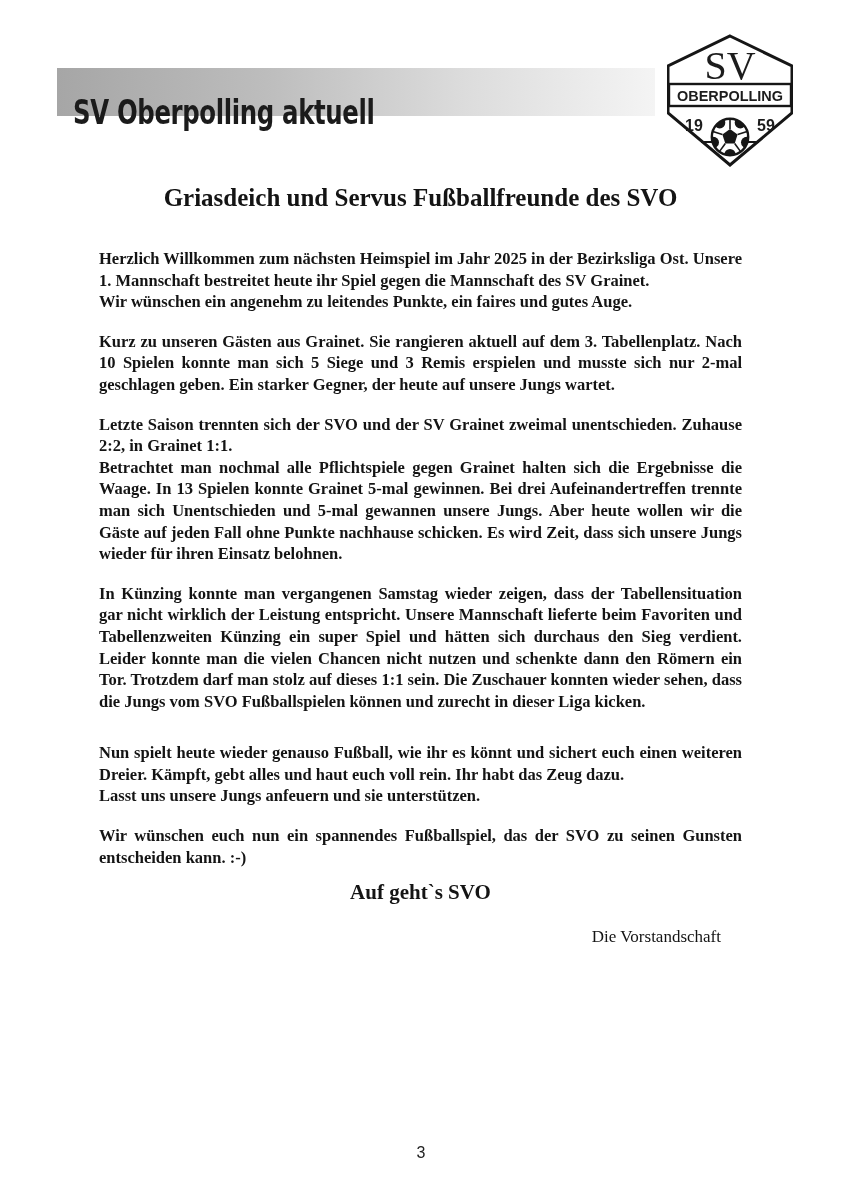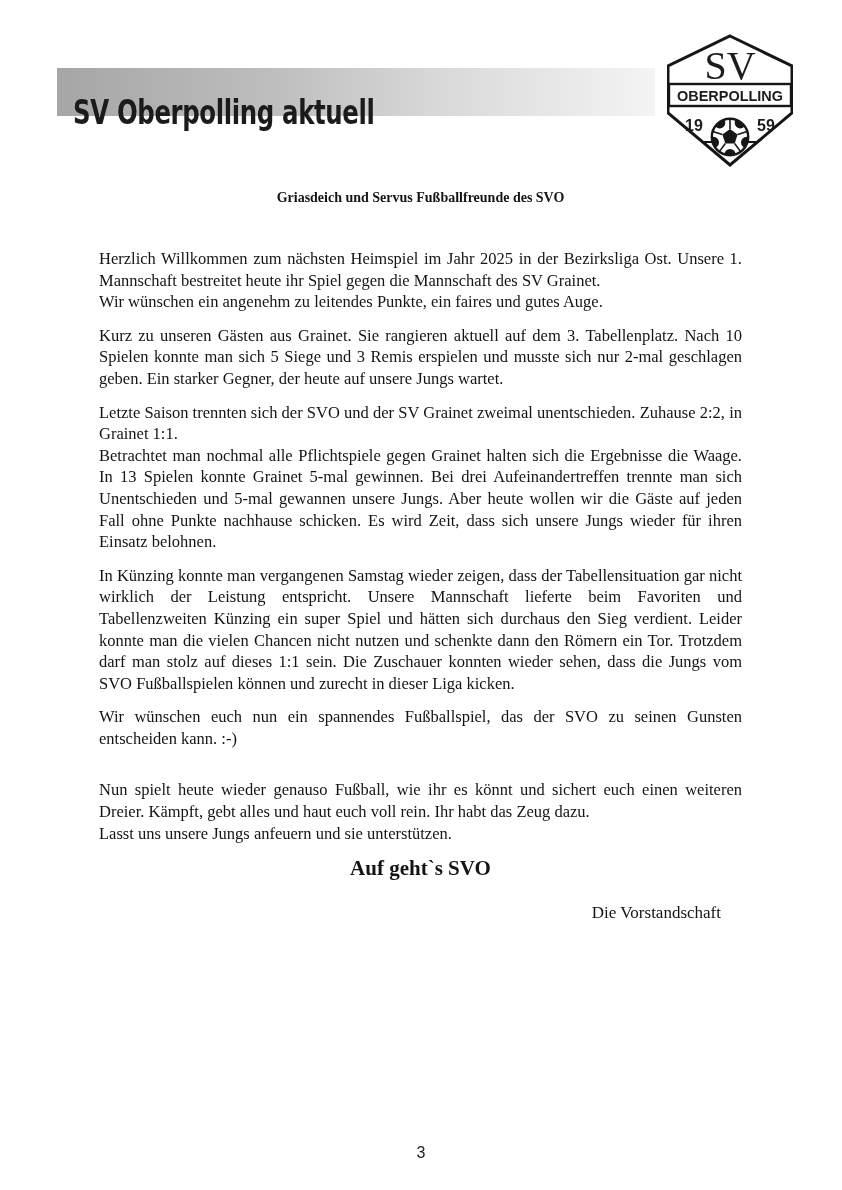--- a/index.html
+++ b/index.html
@@ -52,26 +52,26 @@
     position: absolute;
     left: 99px;
     top: 186px;
     width: 643px;
     font-size: 16.5px;
     line-height: 21.6px;
     text-align: justify;
   }
   .article-heading {
     font-weight: bold;
-    font-size: 14px;
+    font-size: 25px;
     line-height: 24px;
     text-align: center;
     margin: 0 0 38px 0;
   }
-  .para { margin: 12px 0 12px 0; }
+  .para { margin: 18px 0 12px 0; font-weight: bold; }
   .para.extra-space { margin-top: 30px; }
   .seg { text-align: justify; }
   .slogan {
     font-weight: bold;
     font-size: 21px;
     line-height: 25px;
     text-align: center;
   }
   .signature {
     margin-top: 21px;
@@ -151,26 +151,26 @@
         <div class="para">
           <div class="seg">Kurz zu unseren Gästen aus Grainet. Sie rangieren aktuell auf dem 3. Tabellenplatz. Nach 10 Spielen konnte man sich 5 Siege und 3 Remis erspielen und musste sich nur 2-mal geschlagen geben. Ein starker Gegner, der heute auf unsere Jungs wartet.</div>
         </div>
         <div class="para">
           <div class="seg">Letzte Saison trennten sich der SVO und der SV Grainet zweimal unentschieden. Zuhause 2:2, in Grainet 1:1.</div>
           <div class="seg">Betrachtet man nochmal alle Pflichtspiele gegen Grainet halten sich die Ergebnisse die Waage. In 13 Spielen konnte Grainet 5-mal gewinnen. Bei drei Aufeinandertreffen trennte man sich Unentschieden und 5-mal gewannen unsere Jungs. Aber heute wollen wir die Gäste auf jeden Fall ohne Punkte nachhause schicken. Es wird Zeit, dass sich unsere Jungs wieder für ihren Einsatz belohnen.</div>
         </div>
         <div class="para">
           <div class="seg">In Künzing konnte man vergangenen Samstag wieder zeigen, dass der Tabellensituation gar nicht wirklich der Leistung entspricht. Unsere Mannschaft lieferte beim Favoriten und Tabellenzweiten Künzing ein super Spiel und hätten sich durchaus den Sieg verdient. Leider konnte man die vielen Chancen nicht nutzen und schenkte dann den Römern ein Tor. Trotzdem darf man stolz auf dieses 1:1 sein. Die Zuschauer konnten wieder sehen, dass die Jungs vom SVO Fußballspielen können und zurecht in dieser Liga kicken.</div>
         </div>
-        <div class="para">
-          <div class="seg">Wir wünschen euch nun ein spannendes Fußballspiel, das der SVO zu seinen Gunsten entscheiden kann. :-)</div>
-        </div>
         <div class="para extra-space">
           <div class="seg">Nun spielt heute wieder genauso Fußball, wie ihr es könnt und sichert euch einen weiteren Dreier. Kämpft, gebt alles und haut euch voll rein. Ihr habt das Zeug dazu.</div>
           <div class="seg">Lasst uns unsere Jungs anfeuern und sie unterstützen.</div>
+        </div>
+        <div class="para">
+          <div class="seg">Wir wünschen euch nun ein spannendes Fußballspiel, das der SVO zu seinen Gunsten entscheiden kann. :-)</div>
         </div>
       </div>
     <div class="slogan">Auf geht`s SVO</div>
     <div class="signature">Die Vorstandschaft</div>
   </div>
 
   <div class="page-number">3</div>
 
 </div>
 

